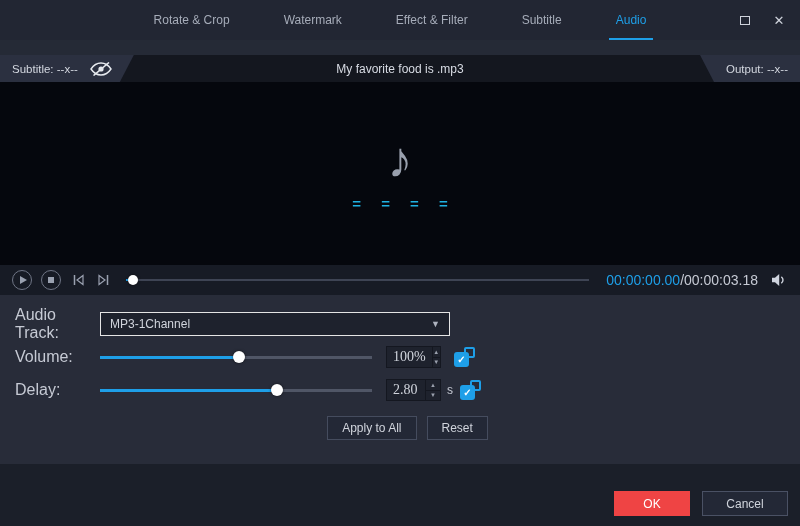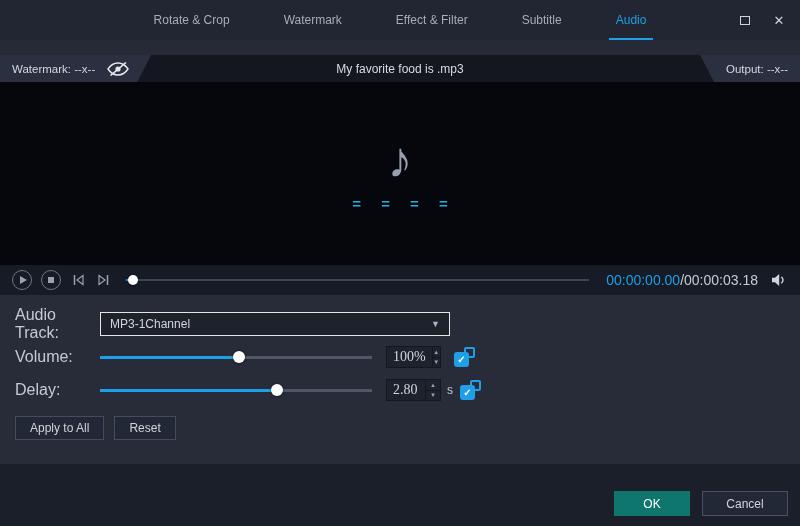--- a/index.html
+++ b/index.html
@@ -136,34 +136,34 @@
   .chk .back {
     position:absolute; top:0; right:0; width:11px; height:11px;
     border:2px solid #1e9fe8; border-radius:2px;
   }
   .chk .front {
     position:absolute; bottom:0; left:0; width:15px; height:15px;
     background:#1e9fe8; border-radius:3px; color:#ffffff;
     font-size:10px; font-weight:bold; display:flex; align-items:center; justify-content:center;
   }
 
-  .btn-row { margin-top:13px; display:flex; gap:10px; }
+  .btn-row { margin-top:13px; display:flex; gap:10px;justify-content:center; }
   .btn-secondary {
     height:24px; padding:0 14px; background:#232836; border:1px solid #454c5e;
     color:#d0d4dc; font-size:12px; cursor:pointer; font-family:inherit;
   }
 
   
   .footer {
     height:62px; background:#1b1f29; flex:0 0 auto;
     display:flex; align-items:flex-end; justify-content:flex-end;
     padding:0 12px 10px 0; gap:12px;
   }
   .btn-ok {
-    width:76px; height:25px; background:#0f766e; border:none;
+    width:76px; height:25px; background:#ef4444; border:none;
     color:#ffffff; font-size:12px; cursor:pointer; font-family:inherit;margin-left:44px;
   }
   .btn-cancel {
     width:86px; height:25px; background:#232836; border:1px solid #4a5164;
     color:#d0d4dc; font-size:12px; cursor:pointer; font-family:Liberation Sans, sans-serif;
   }
 </style>
 </head>
 <body>
 
@@ -184,21 +184,21 @@
       <span class="win-btn">
           <span class="close-glyph">✕</span>
         </span>
     </div>
   </header>
 
   <div class="subheader"></div>
 
   <div class="infobar">
     <div class="chip chip-left">
-      <span>Watermark: --x--</span>
+      <span>Subtitle: --x--</span>
       <span class="eye">
         <svg width="22" height="14" viewBox="0 0 22 14">
           <path d="M1 7 C4 2.5 8 1 11 1 C14 1 18 2.5 21 7 C18 11.5 14 13 11 13 C8 13 4 11.5 1 7 Z" fill="none" stroke="#e6e9ee" stroke-width="1.4"></path>
           <circle cx="11" cy="7" r="2.6" fill="#e6e9ee"></circle>
           <line x1="3.5" y1="13.5" x2="19" y2="0.5" stroke="#e6e9ee" stroke-width="1.6"></line>
         </svg>
       </span>
     </div>
     <div class="file-title">My favorite food is .mp3</div>
     <div class="chip chip-right">

